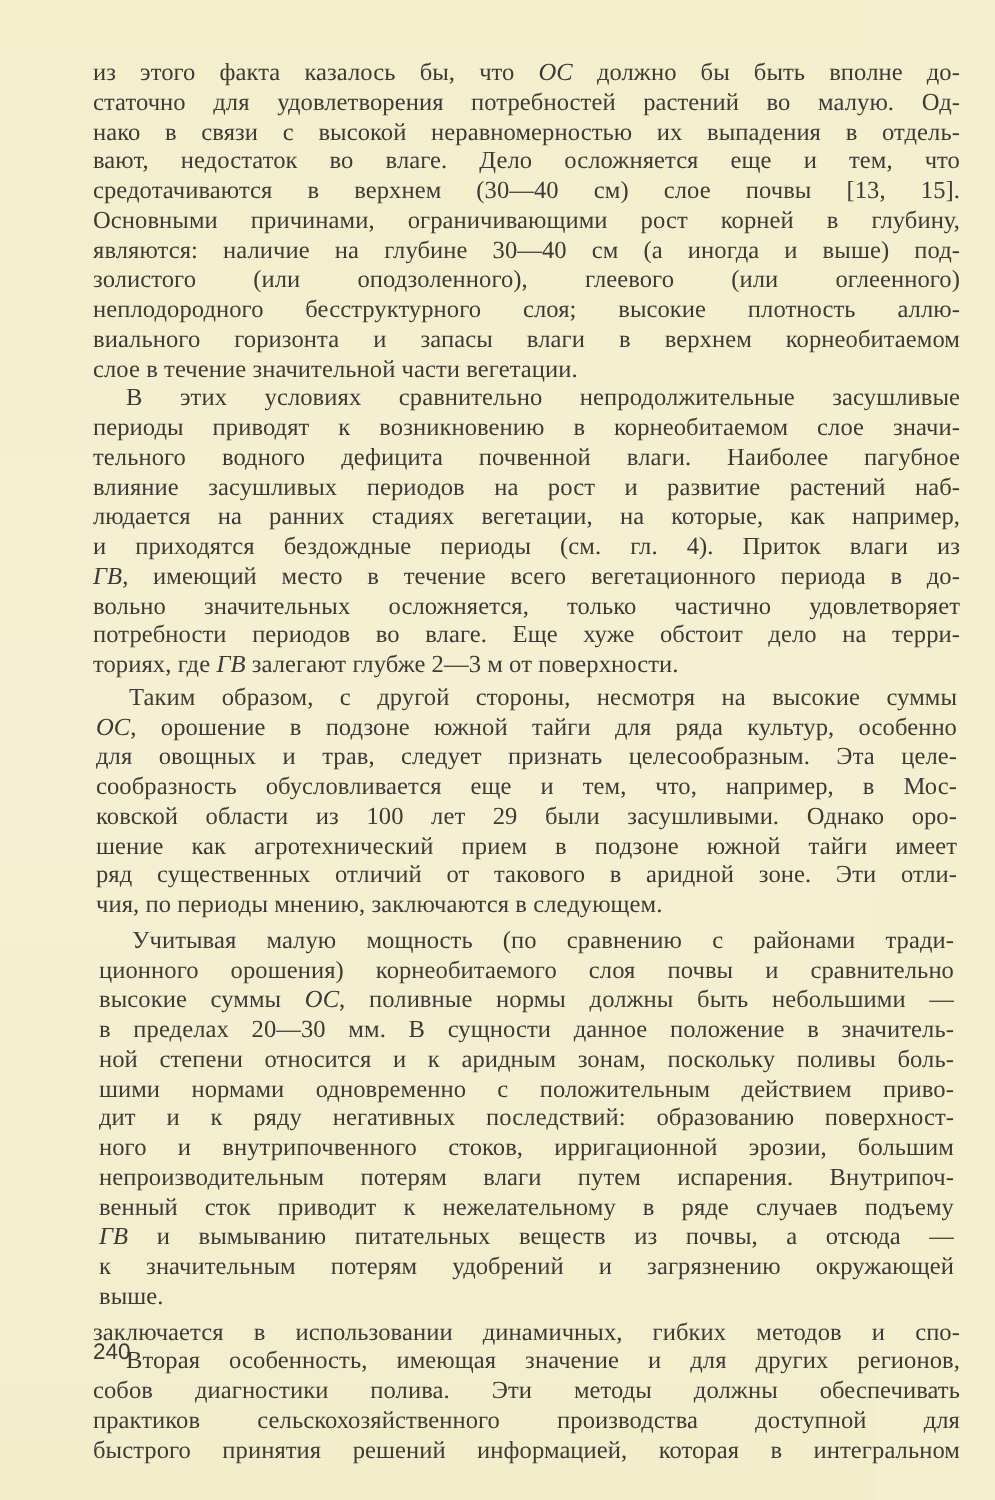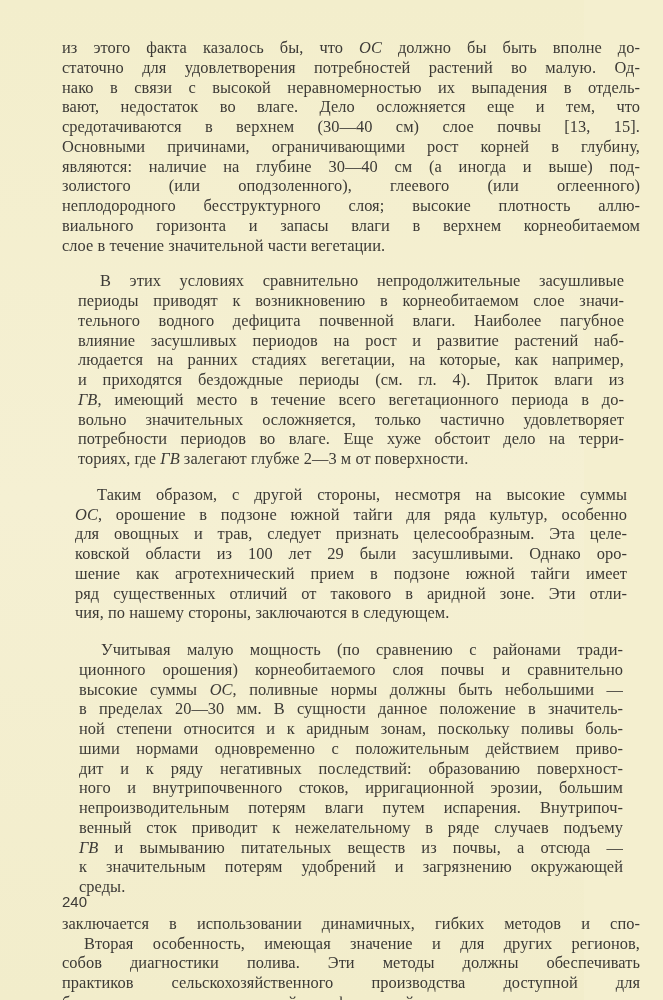--- a/index.html
+++ b/index.html
@@ -70,57 +70,58 @@
       <span class="line">вают, недостаток во влаге. Дело осложняется еще и тем, что</span>
       <span class="line">средотачиваются в верхнем (30—40 см) слое почвы [13, 15].</span>
       <span class="line">Основными причинами, ограничивающими рост корней в глубину,</span>
       <span class="line">являются: наличие на глубине 30—40 см (а иногда и выше) под-</span>
       <span class="line">золистого (или оподзоленного), глеевого (или оглеенного)</span>
       <span class="line">неплодородного бесструктурного слоя; высокие плотность аллю-</span>
       <span class="line">виального горизонта и запасы влаги в верхнем корнеобитаемом</span>
       <span class="line last">слое в течение значительной части вегетации.</span>
     </p>
 
-    <p style="margin:16px">
+    <p style="margin:0">
       <span class="line indent">В этих условиях сравнительно непродолжительные засушливые</span>
       <span class="line">периоды приводят к возникновению в корнеобитаемом слое значи-</span>
       <span class="line">тельного водного дефицита почвенной влаги. Наиболее пагубное</span>
       <span class="line">влияние засушливых периодов на рост и развитие растений наб-</span>
       <span class="line">людается на ранних стадиях вегетации, на которые, как например,</span>
       <span class="line">и приходятся бездождные периоды (см. гл. 4). Приток влаги из</span>
       <span class="line"><span class="it">ГВ</span>, имеющий место в течение всего вегетационного периода в до-</span>
       <span class="line">вольно значительных осложняется, только частично удовлетворяет</span>
       <span class="line">потребности периодов во влаге. Еще хуже обстоит дело на терри-</span>
       <span class="line last">ториях, где <span class="it">ГВ</span> залегают глубже 2—3 м от поверхности.</span>
     </p>
 
-    <p style="margin:13px">
+    <p style="margin:2px">
       <span class="line indent">Таким образом, с другой стороны, несмотря на высокие суммы</span>
       <span class="line"><span class="it">ОС</span>, орошение в подзоне южной тайги для ряда культур, особенно</span>
       <span class="line">для овощных и трав, следует признать целесообразным. Эта целе-</span>
+      <span class="line">сообразность обусловливается еще и тем, что, например, в Мос-</span>
       <span class="line">ковской области из 100 лет 29 были засушливыми. Однако оро-</span>
       <span class="line">шение как агротехнический прием в подзоне южной тайги имеет</span>
       <span class="line">ряд существенных отличий от такового в аридной зоне. Эти отли-</span>
-      <span class="line last">чия, по нашему стороны, заключаются в следующем.</span>
+      <span class="line last">чия, по периоды мнению, заключаются в следующем.</span>
     </p>
 
-    <p style="margin:17px">
+    <p style="margin:4px">
       <span class="line indent">Учитывая малую мощность (по сравнению с районами тради-</span>
       <span class="line">ционного орошения) корнеобитаемого слоя почвы и сравнительно</span>
       <span class="line">высокие суммы <span class="it">ОС</span>, поливные нормы должны быть небольшими —</span>
       <span class="line">в пределах 20—30 мм. В сущности данное положение в значитель-</span>
       <span class="line">ной степени относится и к аридным зонам, поскольку поливы боль-</span>
       <span class="line">шими нормами одновременно с положительным действием приво-</span>
       <span class="line">дит и к ряду негативных последствий: образованию поверхност-</span>
       <span class="line">ного и внутрипочвенного стоков, ирригационной эрозии, большим</span>
       <span class="line">непроизводительным потерям влаги путем испарения. Внутрипоч-</span>
       <span class="line">венный сток приводит к нежелательному в ряде случаев подъему</span>
       <span class="line"><span class="it">ГВ</span> и вымыванию питательных веществ из почвы, а отсюда —</span>
       <span class="line">к значительным потерям удобрений и загрязнению окружающей</span>
-      <span class="line last">среды.</span>
+      <span class="line last">выше.</span>
     </p>
 
     <p style="margin:0">
       <span class="line">заключается в использовании динамичных, гибких методов и спо-</span>
       <span class="line indent">Вторая особенность, имеющая значение и для других регионов,</span>
       <span class="line">собов диагностики полива. Эти методы должны обеспечивать</span>
       <span class="line">практиков сельскохозяйственного производства доступной для</span>
       <span class="line">быстрого принятия решений информацией, которая в интегральном</span>
     </p>
 

